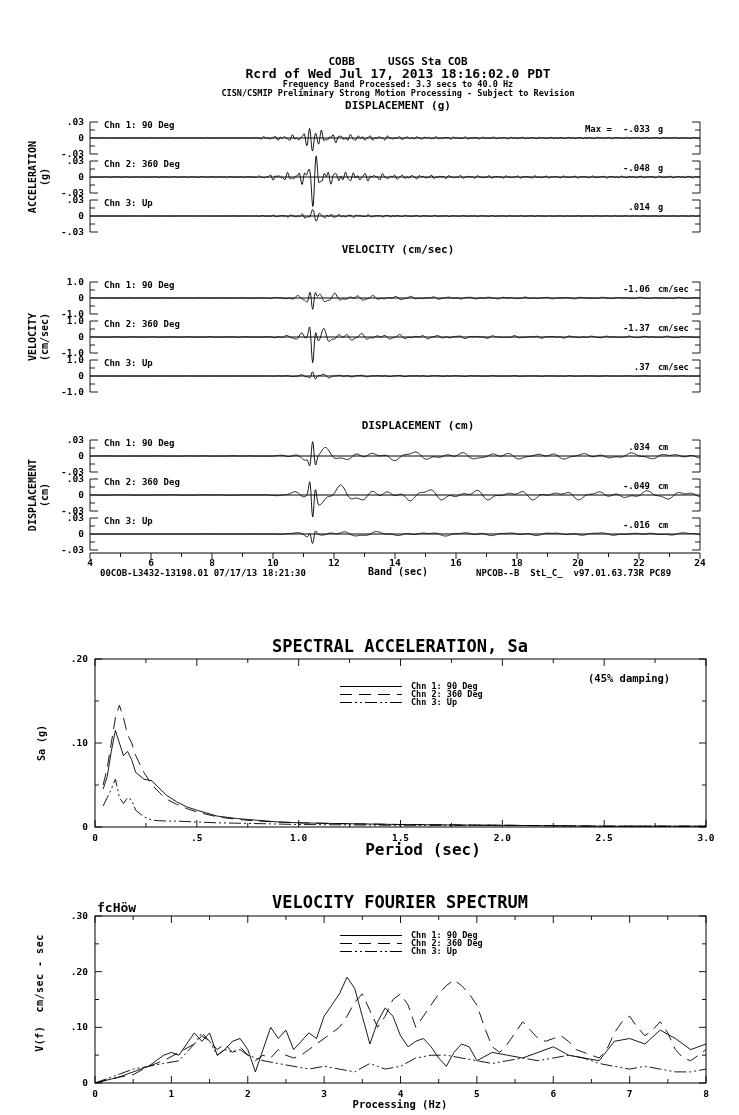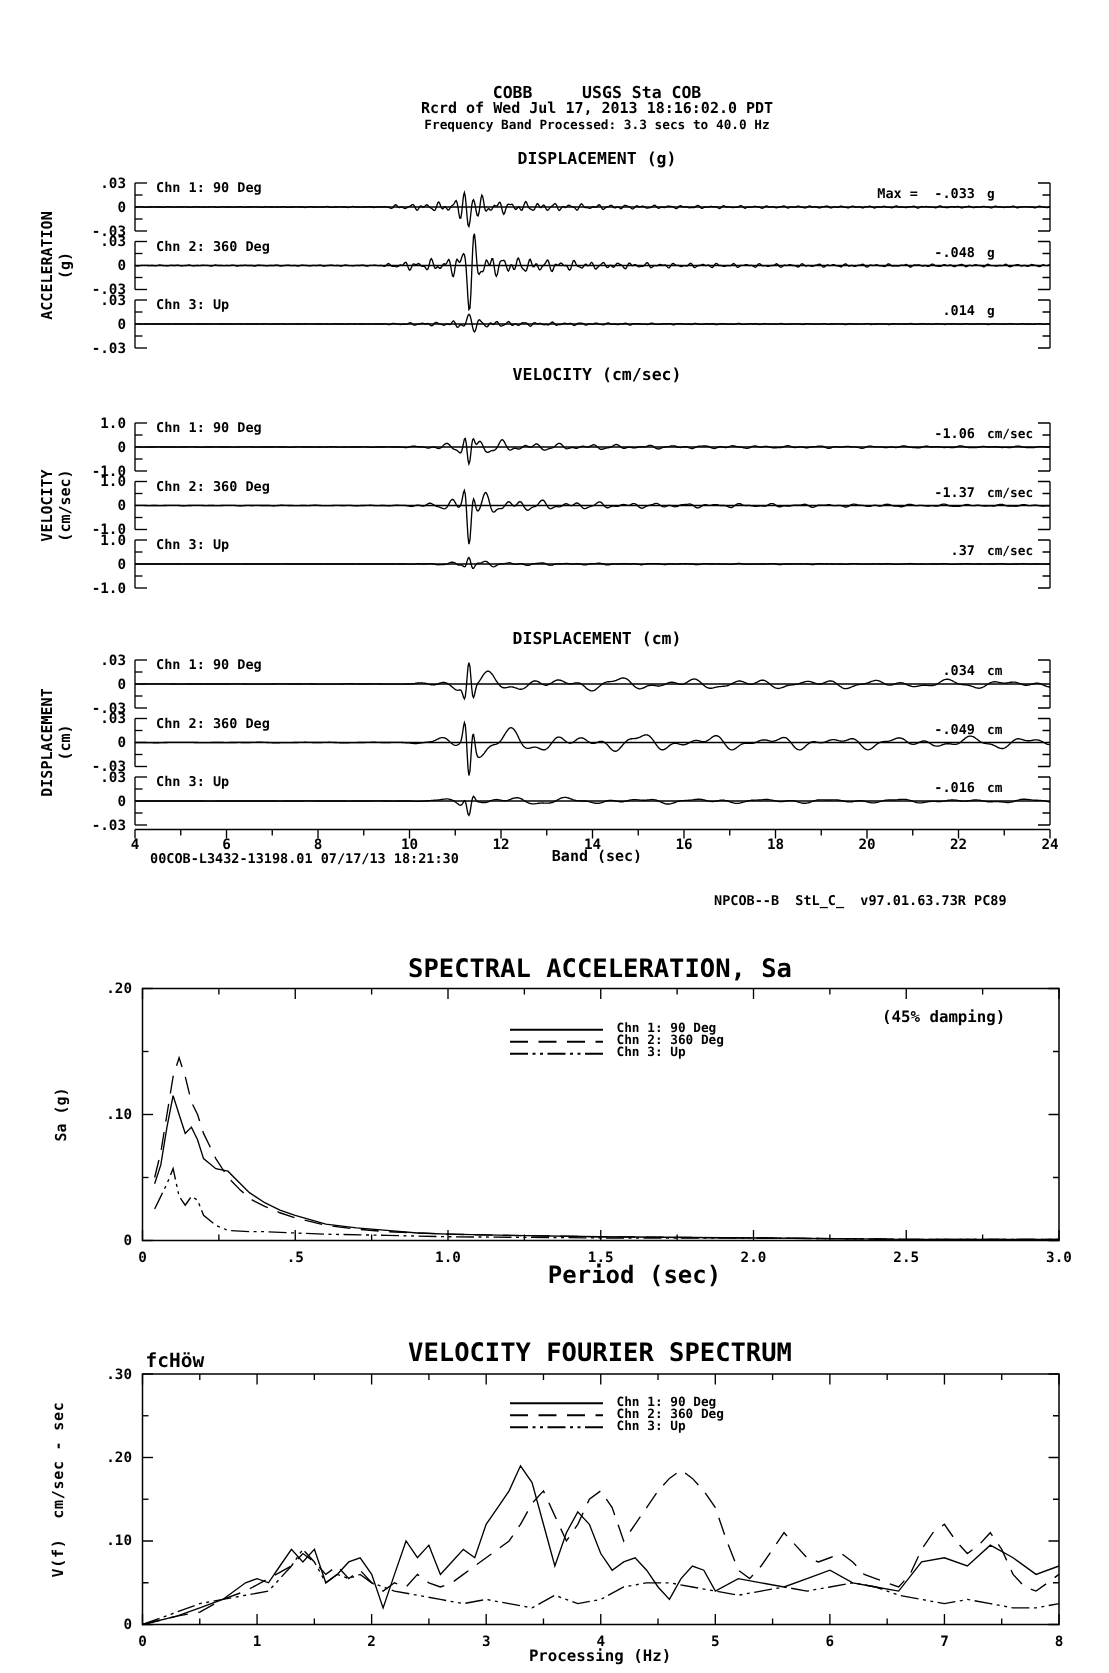--- a/index.html
+++ b/index.html
@@ -325,34 +325,35 @@
       <text x="88" y="1086" text-anchor="end" font-size="9.5">0</text>
       <text x="88" y="1030.3333333333333" text-anchor="end" font-size="9.5">.10</text>
       <text x="88" y="974.6666666666666" text-anchor="end" font-size="9.5">.20</text>
       <text x="88" y="919" text-anchor="end" font-size="9.5">.30</text>
       <polyline points="95.0,1083.0 117.9,1077.4 133.2,1071.9 148.5,1066.3 163.7,1055.2 171.4,1052.4 179.0,1055.2 186.6,1044.0 194.3,1032.9 201.9,1041.3 209.6,1032.9 217.2,1055.2 224.8,1049.6 232.5,1041.3 240.1,1038.5 247.8,1049.6 255.4,1071.9 263.0,1049.6 270.7,1027.3 278.3,1038.5 285.9,1030.1 293.6,1049.6 301.2,1041.3 308.9,1032.9 316.5,1038.5 324.1,1016.2 331.8,1005.1 339.4,993.9 347.0,977.2 354.7,988.4 362.3,1016.2 369.9,1044.0 377.6,1021.8 385.2,1007.9 392.9,1016.2 400.5,1035.7 408.1,1046.8 415.8,1041.3 423.4,1038.5 431.1,1046.8 438.7,1058.0 446.3,1066.3 454.0,1052.4 461.6,1044.0 469.2,1046.8 476.9,1060.7 492.2,1052.4 507.4,1055.2 522.7,1058.0 538.0,1052.4 553.3,1046.8 568.5,1055.2 583.8,1058.0 599.1,1060.7 614.4,1041.3 629.6,1038.5 644.9,1044.0 660.2,1030.1 675.4,1038.5 690.7,1049.6 706.0,1044.0" fill="none" stroke="#000" stroke-width="0.9"></polyline>
       <polyline points="95.0,1083.0 117.9,1077.4 133.2,1074.7 148.5,1066.3 163.7,1060.7 179.0,1052.4 194.3,1044.0 201.9,1035.7 209.6,1041.3 217.2,1049.6 224.8,1044.0 232.5,1052.4 240.1,1046.8 247.8,1055.2 255.4,1060.7 263.0,1055.2 270.7,1058.0 278.3,1049.6 285.9,1055.2 293.6,1058.0 301.2,1055.2 308.9,1049.6 316.5,1044.0 324.1,1038.5 331.8,1032.9 339.4,1027.3 347.0,1016.2 354.7,1002.3 362.3,993.9 369.9,1010.6 377.6,1027.3 385.2,1016.2 392.9,999.5 400.5,993.9 408.1,1005.1 415.8,1027.3 423.4,1016.2 431.1,1005.1 438.7,993.9 446.3,985.6 454.0,980.0 461.6,985.6 469.2,993.9 476.9,1005.1 484.5,1027.3 492.2,1046.8 499.8,1052.4 507.4,1044.0 515.1,1032.9 522.7,1021.8 530.3,1030.1 538.0,1038.5 545.6,1041.3 553.3,1038.5 560.9,1035.7 568.5,1041.3 576.2,1049.6 583.8,1052.4 591.4,1055.2 599.1,1058.0 606.7,1049.6 614.4,1032.9 622.0,1021.8 629.6,1016.2 637.3,1027.3 644.9,1035.7 652.5,1030.1 660.2,1021.8 667.8,1032.9 675.4,1049.6 683.1,1058.0 690.7,1060.7 698.4,1055.2 706.0,1049.6" fill="none" stroke="#000" stroke-width="0.9" stroke-dasharray="12,7"></polyline>
       <polyline points="95.0,1083.0 117.9,1074.7 133.2,1069.1 148.5,1066.3 163.7,1063.5 179.0,1060.7 194.3,1044.0 201.9,1032.9 209.6,1041.3 217.2,1055.2 224.8,1049.6 232.5,1052.4 240.1,1049.6 247.8,1055.2 263.0,1060.7 278.3,1063.5 293.6,1066.3 308.9,1069.1 324.1,1066.3 339.4,1069.1 354.7,1071.9 369.9,1063.5 385.2,1069.1 400.5,1066.3 415.8,1058.0 431.1,1055.2 446.3,1055.2 461.6,1058.0 476.9,1060.7 492.2,1063.5 507.4,1060.7 522.7,1058.0 538.0,1060.7 553.3,1058.0 568.5,1055.2 583.8,1058.0 599.1,1063.5 614.4,1066.3 629.6,1069.1 644.9,1066.3 660.2,1069.1 675.4,1071.9 690.7,1071.9 706.0,1069.1" fill="none" stroke="#000" stroke-width="0.9" stroke-dasharray="12,3,2,3,2,3"></polyline>
     </svg>
 
   <div class="t ctr" style="left:398px;top:56px;font-size:11px">COBB     USGS Sta COB</div>
-  <div class="t ctr" style="left:398px;top:67px;font-size:10px">Rcrd of Wed Jul 17, 2013 18:16:02.0 PDT</div>
+  <div class="t ctr" style="left:398px;top:67px;font-size:13px">Rcrd of Wed Jul 17, 2013 18:16:02.0 PDT</div>
   <div class="t ctr" style="left:398px;top:80px;font-size:8.5px">Frequency Band Processed: 3.3 secs to 40.0 Hz</div>
+  <div class="t ctr" style="left:398px;top:89px;font-size:8.5px">CISN/CSMIP Preliminary Strong Motion Processing - Subject to Revision</div>
 
   <div class="t ctr" style="left:398px;top:100px;font-size:11px">DISPLACEMENT (g)</div>
   <div class="t ctr" style="left:398px;top:244px;font-size:11px">VELOCITY (cm/sec)</div>
-  <div class="t ctr" style="left:398px;top:420px;font-size:11px">DISPLACEMENT (cm)</div>
+  <div class="t ctr" style="left:418px;top:420px;font-size:11px">DISPLACEMENT (cm)</div>
 
   <div class="t rot" style="left:38px;top:177px;font-size:10px"><span>ACCELERATION</span><br><span>(g)</span></div>
   <div class="t rot" style="left:38px;top:337px;font-size:10px"><span>VELOCITY</span><br><span>(cm/sec)</span></div>
   <div class="t rot" style="left:38px;top:495px;font-size:10px"><span>DISPLACEMENT</span><br><span>(cm)</span></div>
 
   <div class="t ctr" style="left:398px;top:566px;font-size:10px">Band (sec)</div>
   <div class="t" style="left:100px;top:568px;font-size:9px">00COB-L3432-13198.01 07/17/13 18:21:30</div>
-  <div class="t" style="left:476px;top:596px;font-size:9px">NPCOB--B  StL_C_  v97.01.63.73R PC89</div>
+  <div class="t" style="left:476px;top:568px;font-size:9px">NPCOB--B  StL_C_  v97.01.63.73R PC89</div>
 
   <div class="t ctr" style="left:400px;top:637px;font-size:17px">SPECTRAL ACCELERATION, Sa</div>
   <div class="t" style="left:588px;top:672px;font-size:10.5px">(45% damping)</div>
   <div class="t lgrow" style="left:340px;top:682px;font-size:8.5px">
     <svg width="62" height="9">
         <line x1="0" y1="4.5" x2="62" y2="4.5" stroke="#000" stroke-width="1.2"></line>
       </svg>
     <span>Chn 1: 90 Deg</span>
   </div>
   <div class="t lgrow" style="left:340px;top:690px;font-size:8.5px">

